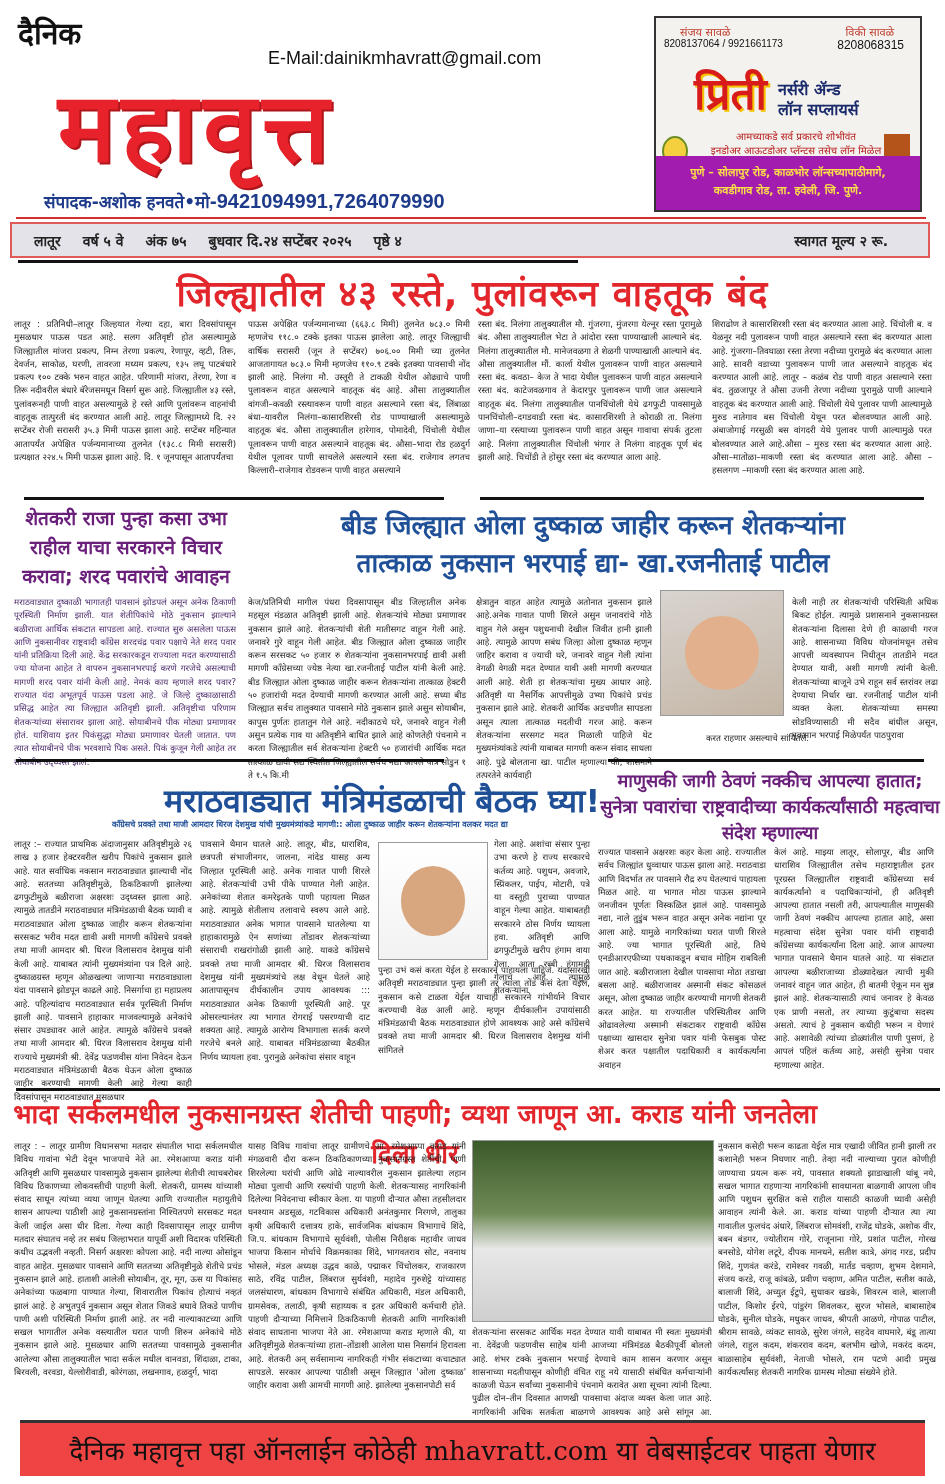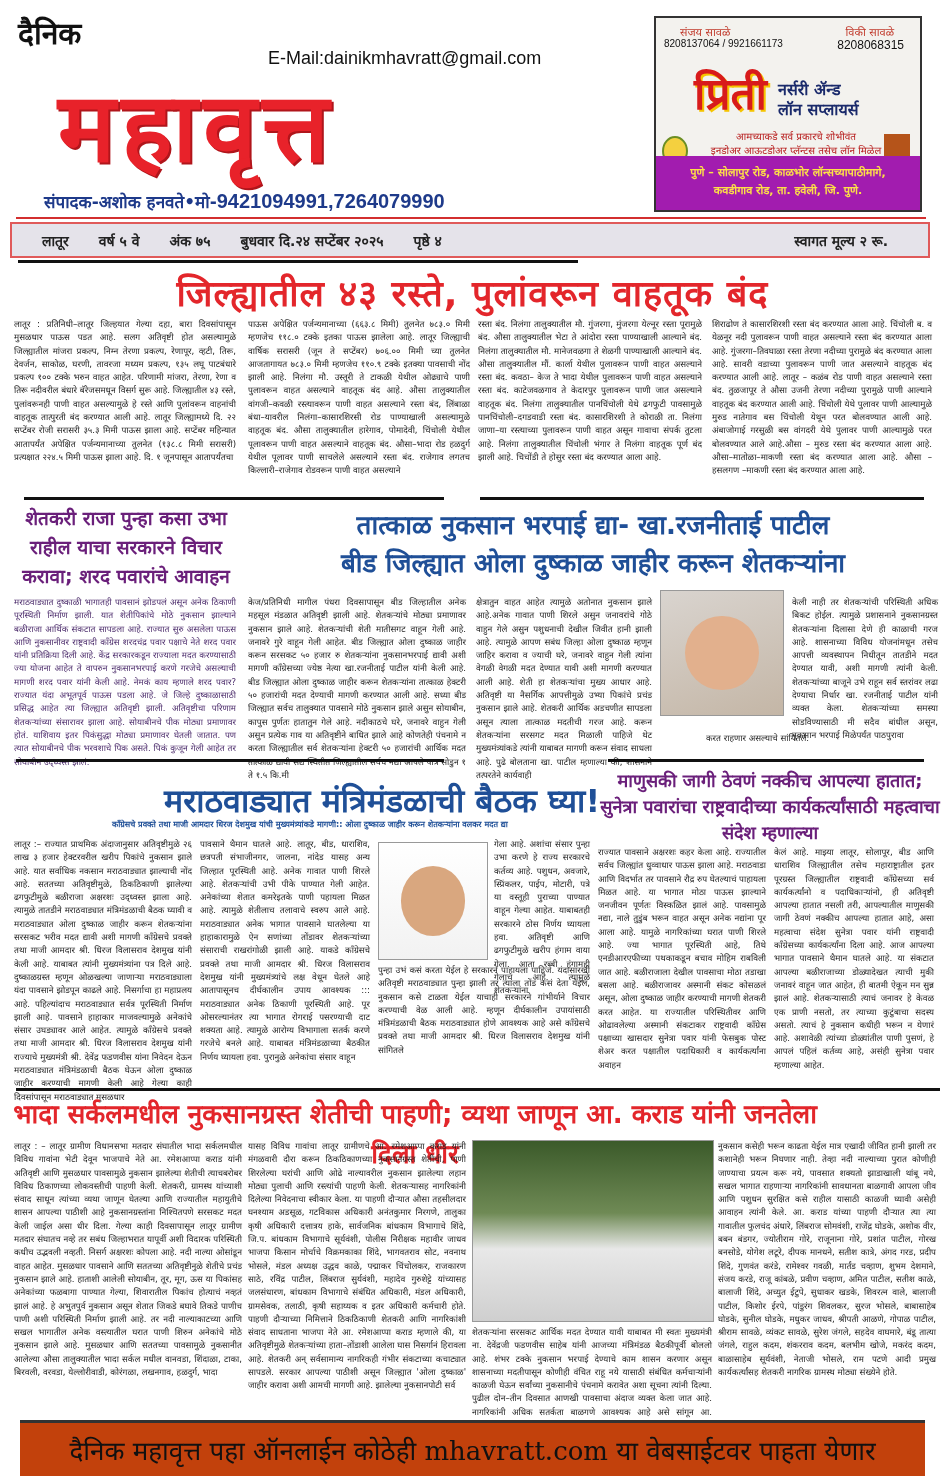--- a/index.html
+++ b/index.html
@@ -16,32 +16,32 @@
 .ad .n2{position:absolute;right:26px;top:6px;font-size:11px;color:#c0392b}
 .ad .p2{position:absolute;right:16px;top:20px;font-size:12px;font-family:"Liberation Sans",sans-serif}
 .ad .brand{position:absolute;left:38px;top:44px;font-size:44px;font-weight:900;color:#d81b1b;text-shadow:2px 2px 0 #f5c400}
 .ad .sub{position:absolute;left:122px;top:62px;font-size:16px;color:#1a2a6b;line-height:20px;font-weight:bold}
 .ad .line3{position:absolute;left:8px;width:100%;top:112px;text-align:center;font-size:10px;color:#b71c1c;line-height:14px}
 .ad .green{position:absolute;left:0;bottom:0;width:100%;height:54px;background:#a21caf;color:#fde047;font-size:11px;font-weight:bold;text-align:center;padding-top:8px;line-height:18px}
 .ad .flower{position:absolute;left:6px;top:118px;width:26px;height:30px;border-radius:50%;background:#f4d03f;border:2px solid #6b8e23}
 .ad .pot{position:absolute;right:10px;top:116px;width:26px;height:32px;background:#b5541a;border-radius:0 0 6px 6px}
 .rule-red{left:16px;top:217px;width:910px;height:2px;background:#d32f2f}
 .infobar{left:10px;top:222px;width:920px;height:36px;background:#e5e3ea;border:2px solid #e05a5a;display:flex;align-items:center;font-size:14px;font-weight:bold;color:#222}
-.infobar span{margin-left:30px}
+.infobar span{margin-left:22px}
 .infobar .welcome{margin-left:auto;margin-right:40px}
 .bar-black{left:18px;top:260px;width:560px;height:3px;background:#111}
 .h-main{left:0;width:945px;top:268px;text-align:center;font-size:36px;font-weight:900;color:#e3262b;letter-spacing:1px}
 .col{font-size:8.6px;line-height:13.3px;color:#222;text-align:justify}
 .hr{height:3px;background:#111}
 .h-blue{color:#1f4f97;font-weight:bold;text-align:center}
 .h-purple{color:#6a1f7a;font-weight:bold;text-align:center}
 .h-red{color:#e3262b;font-weight:900;text-align:center}
 .photo{background:linear-gradient(160deg,#d9d4cf,#c4b6a6);border:1px solid #999;display:flex;align-items:center;justify-content:center;overflow:hidden}
 .face{width:60%;height:60%;border-radius:50%;background:#e2b08d}
-.footer{left:20px;top:1420px;width:905px;height:56px;background:#c2410c;border-top:3px solid #333;display:flex;align-items:center;justify-content:center;font-size:26px;color:#111;font-family:"DejaVu Serif",serif}
+.footer{left:20px;top:1420px;width:905px;height:56px;background:#ef4444;border-top:3px solid #333;display:flex;align-items:center;justify-content:center;font-size:26px;color:#111;font-family:"DejaVu Serif",serif}
 </style>
 </head>
 <body>
 
 <div class="abs masthead-dainik">दैनिक</div>
 <div class="abs email">E-Mail:dainikmhavratt@gmail.com</div>
 <div class="abs logo">महावृत्त</div>
 <div class="abs editor">
   <span>संपादक-अशोक हनवते•मो-</span><span class="phone">9421094991,7264079990</span>
 </div>
@@ -85,22 +85,22 @@
 <div class="abs col" style="left:248px;top:318px;width:222px">पाऊस अपेक्षित पर्जन्यमानाच्या (६६३.८ मिमी) तुलनेत ७८३.० मिमी म्हणजेच ११८.० टक्के इतका पाऊस झालेला आहे. लातूर जिल्ह्याची वार्षिक सरासरी (जून ते सप्टेंबर) ७०६.०० मिमी च्या तुलनेत आजतागायत ७८३.० मिमी म्हणजेच ११०.९ टक्के इतक्या पावसाची नोंद झाली आहे. निलंगा मौ. उस्तूरी ते टाकळी येथील ओढ्याचे पाणी पुलावरून वाहत असल्याने वाहतूक बंद आहे. औसा तालुक्यातील वांगजी–कवळी रस्त्यावरून पाणी वाहत असल्याने रस्ता बंद, लिंबाळा बंधा–यावरील निलंगा–कासारशिरसी रोड पाण्याखाली असल्यामुळे वाहतूक बंद. औसा तालुक्यातील हारेगाव, पोमादेवी, चिंचोली येथील पूलावरून पाणी वाहत असल्याने वाहतूक बंद. औसा–भादा रोड हळदुर्ग येथील पूलावर पाणी साचलेले असल्याने रस्ता बंद. राजेगाव लगतच किल्लारी–राजेगाव रोडवरून पाणी वाहत असल्याने</div>
 <div class="abs col" style="left:478px;top:318px;width:224px">रस्ता बंद. निलंगा तालुक्यातील मौ. गुंजरगा, मुंजरगा येल्नूर रस्ता पूरामुळे बंद. औसा तालुक्यातील भेटा ते आंदोरा रस्ता पाण्याखाली आल्याने बंद. निलंगा तालुक्यातील मौ. मानेजवळगा ते शेळगी पाण्याखाली आल्याने बंद. औसा तालुक्यातील मौं. कार्ला येथील पुलावरून पाणी वाहत असल्याने रस्ता बंद. कवठा– केज ते भादा येथील पुलावरून पाणी वाहत असल्याने रस्ता बंद. काटेजवळगाव ते केदारपुर पुलावरून पाणी जात असल्याने वाहतूक बंद. निलंगा तालुक्यातील पानचिंचोली येथे ढगफुटी पावसामुळे पानचिंचोली–दगडवाडी रस्ता बंद. कासारशिरशी ते कोराळी ता. निलंगा जाणा–या रस्त्याच्या पुलावरून पाणी वाहत असून गावाचा संपर्क तुटला आहे. निलंगा तालुक्यातील चिंचोली भंगार ते निलंगा वाहतूक पूर्ण बंद झाली आहे. चिचोंडी ते होसुर रस्ता बंद करण्यात आला आहे.</div>
 <div class="abs col" style="left:712px;top:318px;width:220px">शिराढोण ते कासारशिरशी रस्ता बंद करण्यात आला आहे. चिंचोली ब. व येळनूर नदी पुलावरून पाणी वाहत असल्याने रस्ता बंद करण्यात आला आहे. गुंजरगा–तिवघाळा रस्ता तेरणा नदीच्या पुरामुळे बंद करण्यात आला आहे. सावरी वडाच्या पुलावरून पाणी जात असल्याने वाहतूक बंद करण्यात आली आहे. लातूर – कळंब रोड पाणी वाहत असल्याने रस्ता बंद. तुळजापूर ते औसा उजनी तेरणा नदीच्या पुरामुळे पाणी आल्याने वाहतूक बंद करण्यात आली आहे. चिंचोली येथे पुलावर पाणी आल्यामुळे मुरुड नातेगाव बस चिंचोली येथून परत बोलवण्यात आली आहे. अंबाजोगाई गरसुळी बस वांगदरी येथे पुलावर पाणी आल्यामुळे परत बोलवण्यात आले आहे.औसा – मुरुड रस्ता बंद करण्यात आला आहे. औसा–मातोळा–माकणी रस्ता बंद करण्यात आला आहे. औसा –हसलगण –माकणी रस्ता बंद करण्यात आला आहे.</div>
 <div class="abs hr" style="left:24px;top:497px;width:420px"></div>
 <div class="abs hr" style="left:480px;top:497px;width:444px"></div>
 
 <div class="abs h-purple" style="left:8px;top:504px;width:236px;font-size:19px;line-height:29px">शेतकरी राजा पुन्हा कसा उभा राहील याचा सरकारने विचार करावा; शरद पवारांचे आवाहन</div>
 <div class="abs col" style="left:14px;top:596px;width:222px;color:#4a2a6a">मराठवाड्यात दुष्काळी भागातही पावसानं झोडपलं असून अनेक ठिकाणी पूरस्थिती निर्माण झाली. यात शेतीपिकांचे मोठे नुकसान झाल्याने बळीराजा आर्थिक संकटात सापडला आहे. राज्यात सुरु असलेला पाऊस आणि नुकसानीवर राष्ट्रवादी काँग्रेस शरदचंद्र पवार पक्षाचे नेते शरद पवार यांनी प्रतिक्रिया दिली आहे. केंद्र सरकारकडून राज्याला मदत करण्यासाठी ज्या योजना आहेत ते वापरुन नुकसानभरपाई करणे गरजेचे असल्याची मागणी शरद पवार यांनी केली आहे. नेमकं काय म्हणाले शरद पवार? राज्यात यंदा अभूतपूर्व पाऊस पडला आहे. जे जिल्हे दुष्काळासाठी प्रसिद्ध आहेत त्या जिल्ह्यात अतिवृष्टी झाली. अतिवृष्टीचा परिणाम शेतकऱ्यांच्या संसारावर झाला आहे. सोयाबीनचे पीक मोठ्या प्रमाणावर होतं. याशिवाय इतर पिकंसुद्धा मोठ्या प्रमाणावर घेतली जातात. पण त्यात सोयाबीनचे पीक भरवशाचे पिक असते. पिकं कुजून गेली आहेत तर सोयाबीन उद्ध्वस्त झालं.</div>
 
 <div class="abs h-blue" style="left:248px;top:506px;width:690px;font-size:26px;line-height:38px">
+  <div>बीड जिल्ह्यात ओला दुष्काळ जाहीर करून शेतकऱ्यांना</div>
   <div>तात्काळ नुकसान भरपाई द्या- खा.रजनीताई पाटील</div>
-  <div>बीड जिल्ह्यात ओला दुष्काळ जाहीर करून शेतकऱ्यांना</div>
 </div>
 <div class="abs col" style="left:248px;top:596px;width:218px">केज/प्रतिनिधी मागील पंधरा दिवसापासून बीड जिल्हातील अनेक महसूल मंडळात अतिवृष्टी झाली आहे. शेतकऱ्यांचे मोठ्या प्रमाणावर नुकसान झाले आहे. शेतकऱ्यांची शेती मातीसगट वाहून गेली आहे. जनावरे गुरे वाहून गेली आहेत. बीड जिल्ह्यात ओला दुष्काळ जाहीर करून सरसकट ५० हजार रु शेतकऱ्यांना नुकसानभरपाई द्यावी अशी मागणी काँग्रेसच्या ज्येष्ठ नेत्या खा.रजनीताई पाटील यांनी केली आहे. बीड जिल्ह्यात ओला दुष्काळ जाहीर करून शेतकऱ्यांना तात्काळ हेक्टरी ५० हजारांची मदत देण्याची मागणी करण्यात आली आहे. सध्या बीड जिल्ह्यात सर्वच तालुक्यात पावसाने मोठे नुकसान झाले असुन सोयाबीन, कापुस पुर्णतः हातातुन गेले आहे. नदीकाठचे घरे, जनावरे वाहुन गेली असुन प्रत्येक गाव या अतिवृष्टीने बाधित झाले आहे कोणतेही पंचनामे न करता जिल्ह्यातील सर्व शेतकऱ्यांना हेक्टरी ५० हजारांची आर्थिक मदत तात्काळ द्यावी सद्य स्थितीत जिल्ह्यातील सर्वच नद्या आपले पात्र सोडुन १ ते १.५ कि.मी</div>
 <div class="abs col" style="left:476px;top:596px;width:176px">क्षेत्रातुन वाहत आहेत त्यामुळे अतोनात नुकसान झाले आहे.अनेक गावात पाणी शिरले असुन जनावरांचे गोठे वाहुन गेले असुन पशुधनाची देखील जिवीत हानी झाली आहे. त्यामुळे आपण सबंध जिल्हा ओला दुष्काळ म्हणून जाहिर करावा व ज्याची घरे, जनावरे वाहुन गेली त्यांना वेगळी वेगळी मदत देण्यात यावी अशी मागणी करण्यात आली आहे. शेती हा शेतकऱ्यांचा मुख्य आधार आहे. अतिवृष्टी या नैसर्गिक आपत्तीमुळे उभ्या पिकांचे प्रचंड नुकसान झाले आहे. शेतकरी आर्थिक अडचणीत सापडला असून त्याला तात्काळ मदतीची गरज आहे. करून शेतकऱ्यांना सरसगट मदत मिळाली पाहिजे थेट मुख्यमंत्र्यांकडे त्यांनी याबाबत मागणी करून संवाद साधला आहे. पुढे बोलताना खा. पाटील म्हणाल्या की, शासनाने तत्परतेने कार्यवाही</div>
 <div class="abs photo" style="left:660px;top:590px;width:124px;height:126px">
     <div class="face"></div>
   </div>
 <div class="abs col" style="left:792px;top:596px;width:146px">केली नाही तर शेतकऱ्यांची परिस्थिती अधिक बिकट होईल. त्यामुळे प्रशासनाने नुकसानग्रस्त शेतकऱ्यांना दिलासा देणे ही काळाची गरज आहे. शासनाच्या विविध योजनांमधून तसेच आपत्ती व्यवस्थापन निधीतून तातडीने मदत देण्यात यावी, अशी मागणी त्यांनी केली. शेतकऱ्यांच्या बाजूने उभे राहून सर्व स्तरांवर लढा देण्याचा निर्धार खा. रजनीताई पाटील यांनी व्यक्त केला. शेतकऱ्यांच्या समस्या सोडविण्यासाठी मी सदैव बांधील असून, नुकसान भरपाई मिळेपर्यंत पाठपुरावा</div>
 <div class="abs col" style="left:706px;top:732px;width:200px">करत राहणार असल्याचे सांगितले.</div>
 <div class="abs hr" style="left:16px;top:759px;width:428px"></div>
 <div class="abs hr" style="left:608px;top:759px;width:316px"></div>

